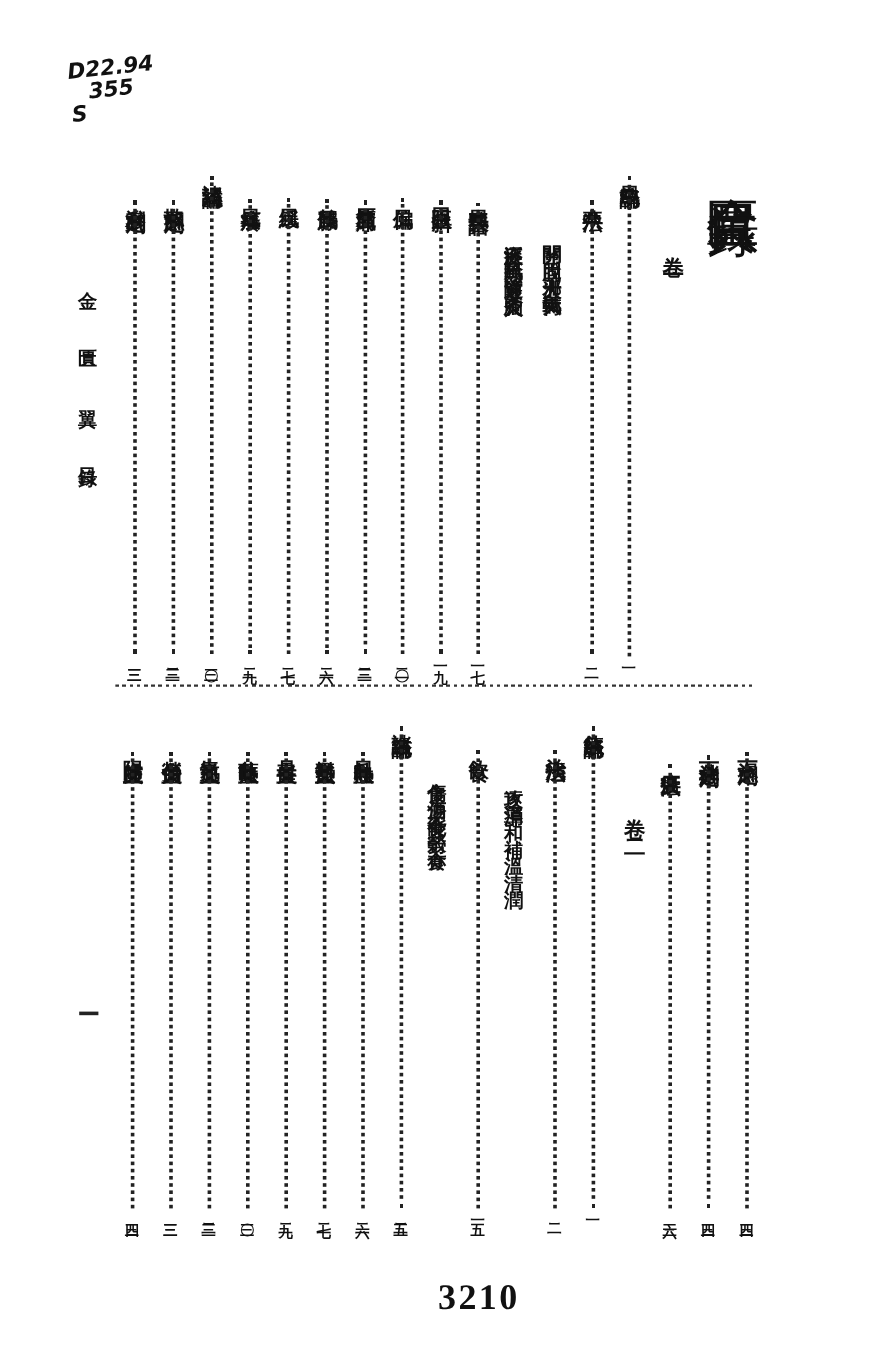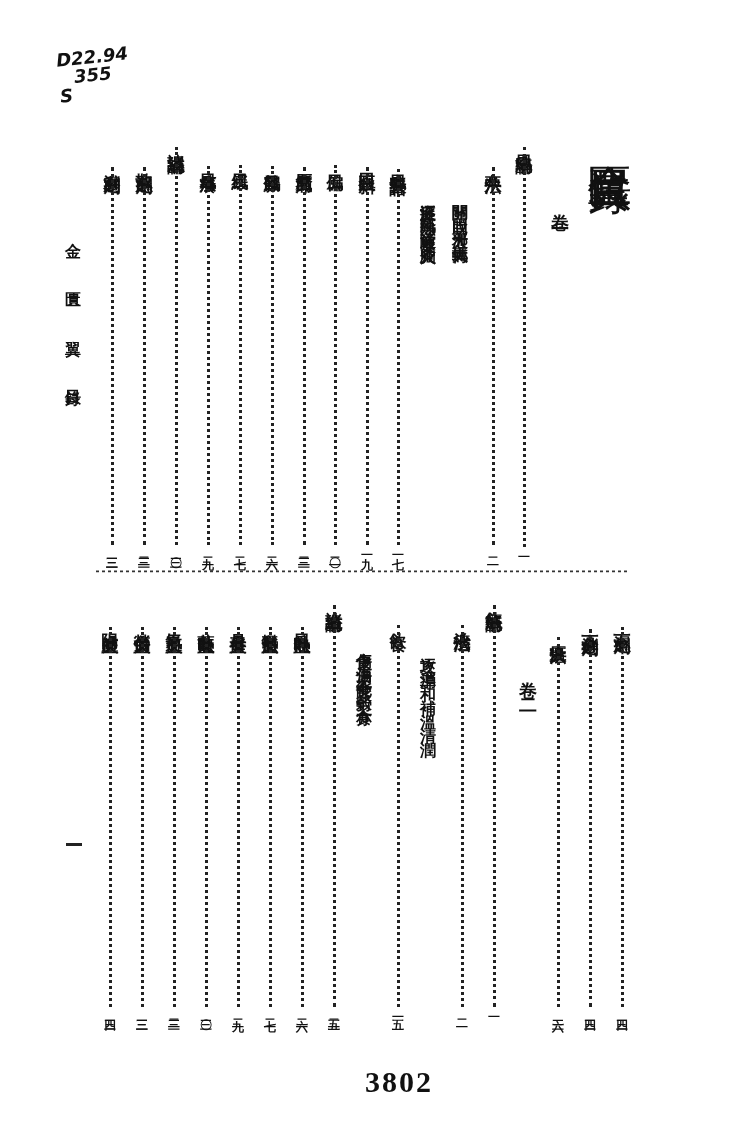--- a/index.html
+++ b/index.html
@@ -203,14 +203,14 @@
     <div class="pg">三三</div>
   </div>
   <div class="entry" style="left:100px; top:620px; height:390px;">
     <div class="title">陽虛失血</div>
     <div class="dots"></div>
     <div class="pg">三四</div>
   </div>
 
   <div class="fold-mark" title=""></div>
 
-  <div class="stamp">3802</div>
+  <div class="stamp">3210</div>
 </div>
 
 </body></html>

